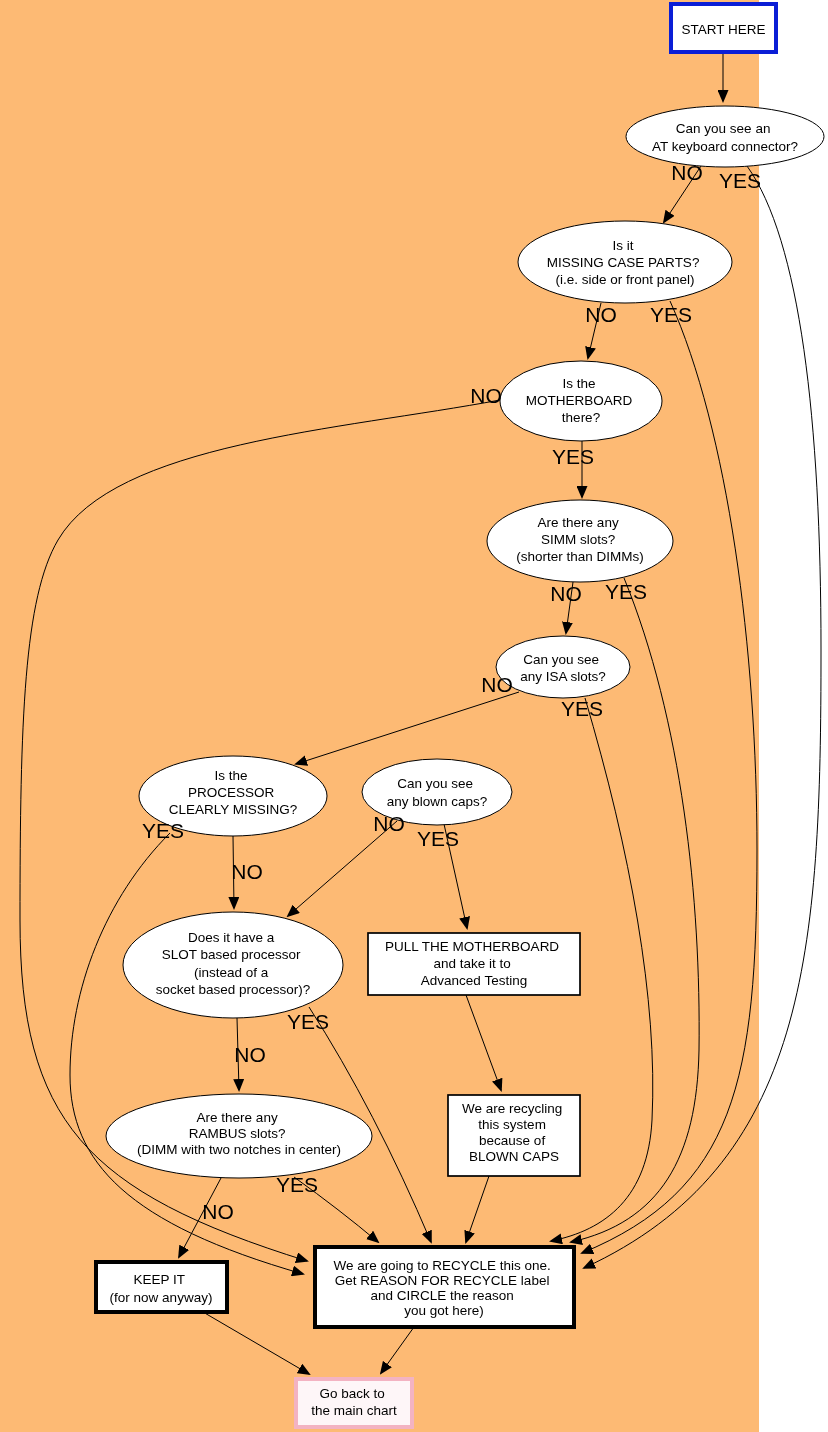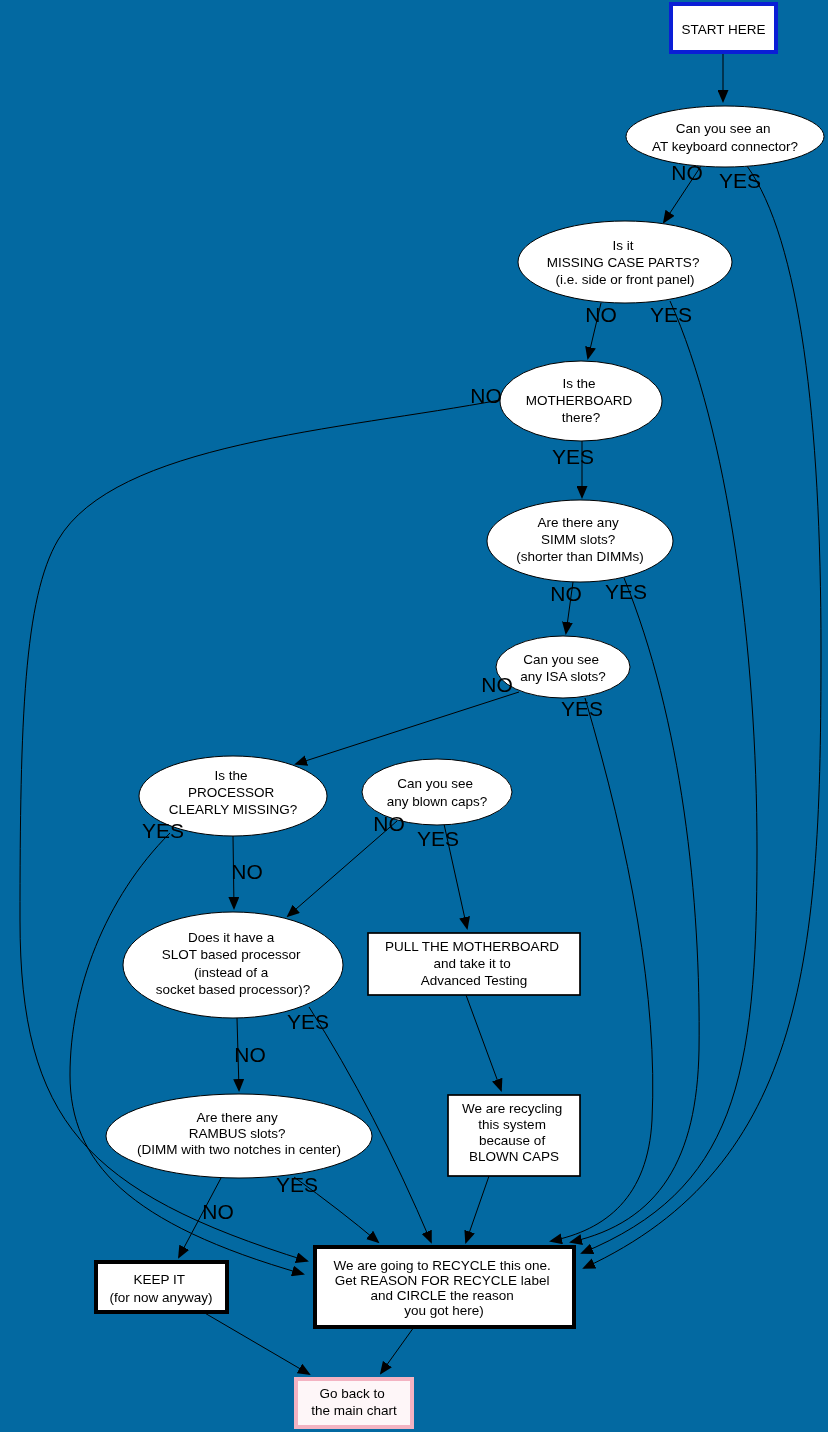--- a/index.html
+++ b/index.html
@@ -1,16 +1,16 @@
 <!DOCTYPE html>
 <html><head>
 <meta charset="utf-8">
 <style>
   html,body{margin:0;padding:0;background:#ffffff;}
-  .stage{width:828px;height:1432px;position:relative;background:#0369a1;}
+  .stage{width:759px;height:1432px;position:relative;background:#fdba74;}
   svg{display:block;font-family:"Liberation Sans",sans-serif;}
   .node-text{font-size:13.5px;fill:#000;text-anchor:middle;}
   .edge-label{font-size:21px;fill:#000;text-anchor:middle;font-family:"Liberation Sans",sans-serif;}
   .edge{fill:none;stroke:#000;stroke-width:1;}
   .shape{fill:#ffffff;stroke:#000;stroke-width:1;}
   .box{fill:#ffffff;stroke:#000;stroke-width:1.7;}
   .box-bold{fill:#ffffff;stroke:#000;stroke-width:4;}
 </style>
 </head>
 <body>

